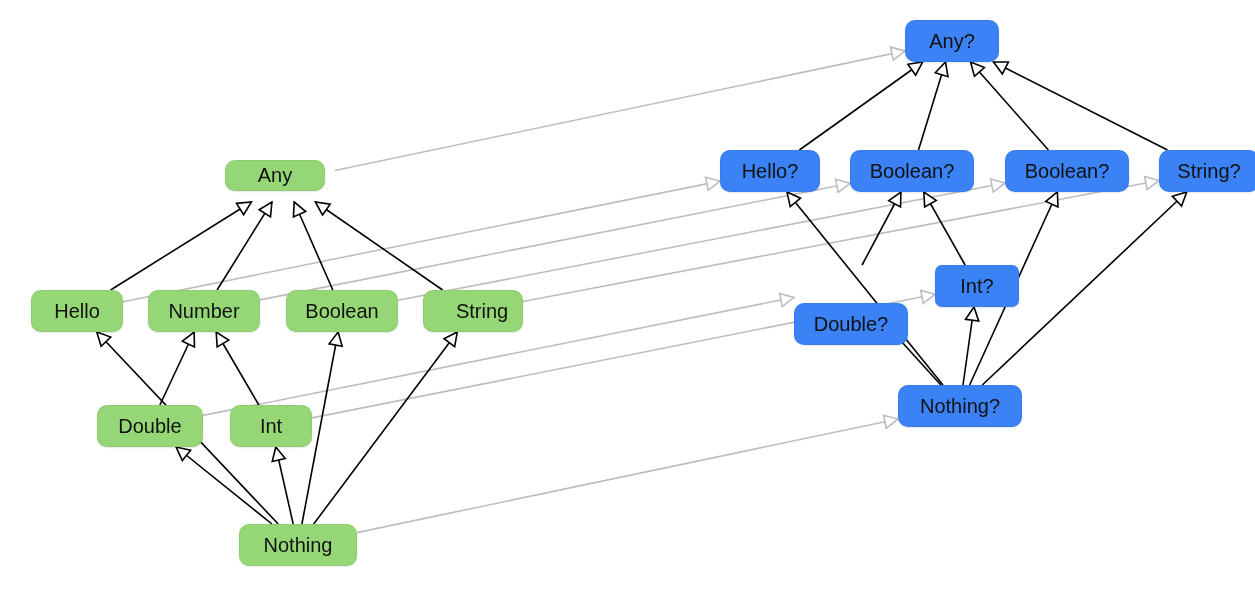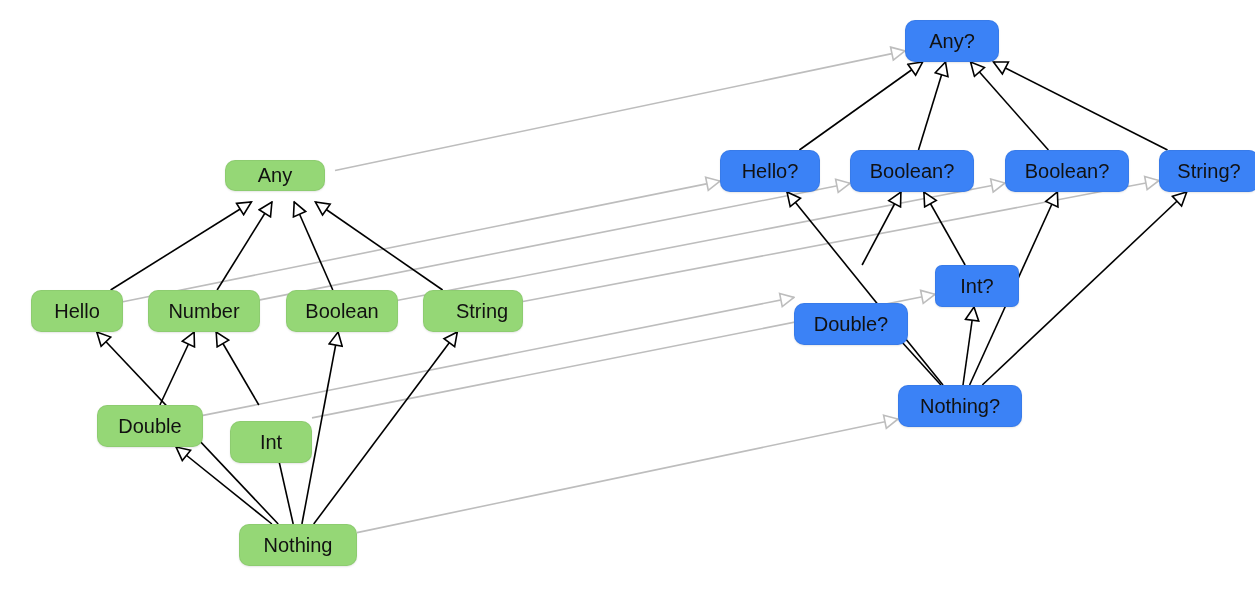--- a/index.html
+++ b/index.html
@@ -94,21 +94,21 @@
       </g>
 </svg>
 
 <div id="nodes-layer">
       <div class="node green" style="left: 225px; top: 160px; width: 100px; height: 31px;">Any</div>
       <div class="node green" style="left: 31px; top: 290px; width: 92px; height: 42px;">Hello</div>
       <div class="node green" style="left: 148px; top: 290px; width: 112px; height: 42px;">Number</div>
       <div class="node green" style="left: 286px; top: 290px; width: 112px; height: 42px;">Boolean</div>
       <div class="node green" style="left: 423px; top: 290px; width: 100px; height: 42px; padding-left: 36px;">String</div>
       <div class="node green" style="left: 97px; top: 405px; width: 106px; height: 42px;">Double</div>
-      <div class="node green" style="left: 230px; top: 405px; width: 82px; height: 42px; margin-top: 16px;">Int</div>
+      <div class="node green" style="left: 230px; top: 405px; width: 82px; height: 42px;">Int</div>
       <div class="node green" style="left: 239px; top: 524px; width: 118px; height: 42px;">Nothing</div>
       <div class="node orange" style="left: 905px; top: 20px; width: 94px; height: 42px;">Any?</div>
       <div class="node orange" style="left: 720px; top: 150px; width: 100px; height: 42px;">Hello?</div>
       <div class="node orange" style="left: 850px; top: 150px; width: 124px; height: 42px;">Boolean?</div>
       <div class="node orange" style="left: 1005px; top: 150px; width: 124px; height: 42px;">Boolean?</div>
       <div class="node orange" style="left: 1159px; top: 150px; width: 100px; height: 42px;">String?</div>
       <div class="node orange" style="left: 794px; top: 265px; width: 114px; height: 42px; margin-top: 38px;">Double?</div>
       <div class="node orange" style="left: 935px; top: 265px; width: 84px; height: 42px; border-radius: 7px;">Int?</div>
       <div class="node orange" style="left: 898px; top: 385px; width: 124px; height: 42px;">Nothing?</div>
     </div>

